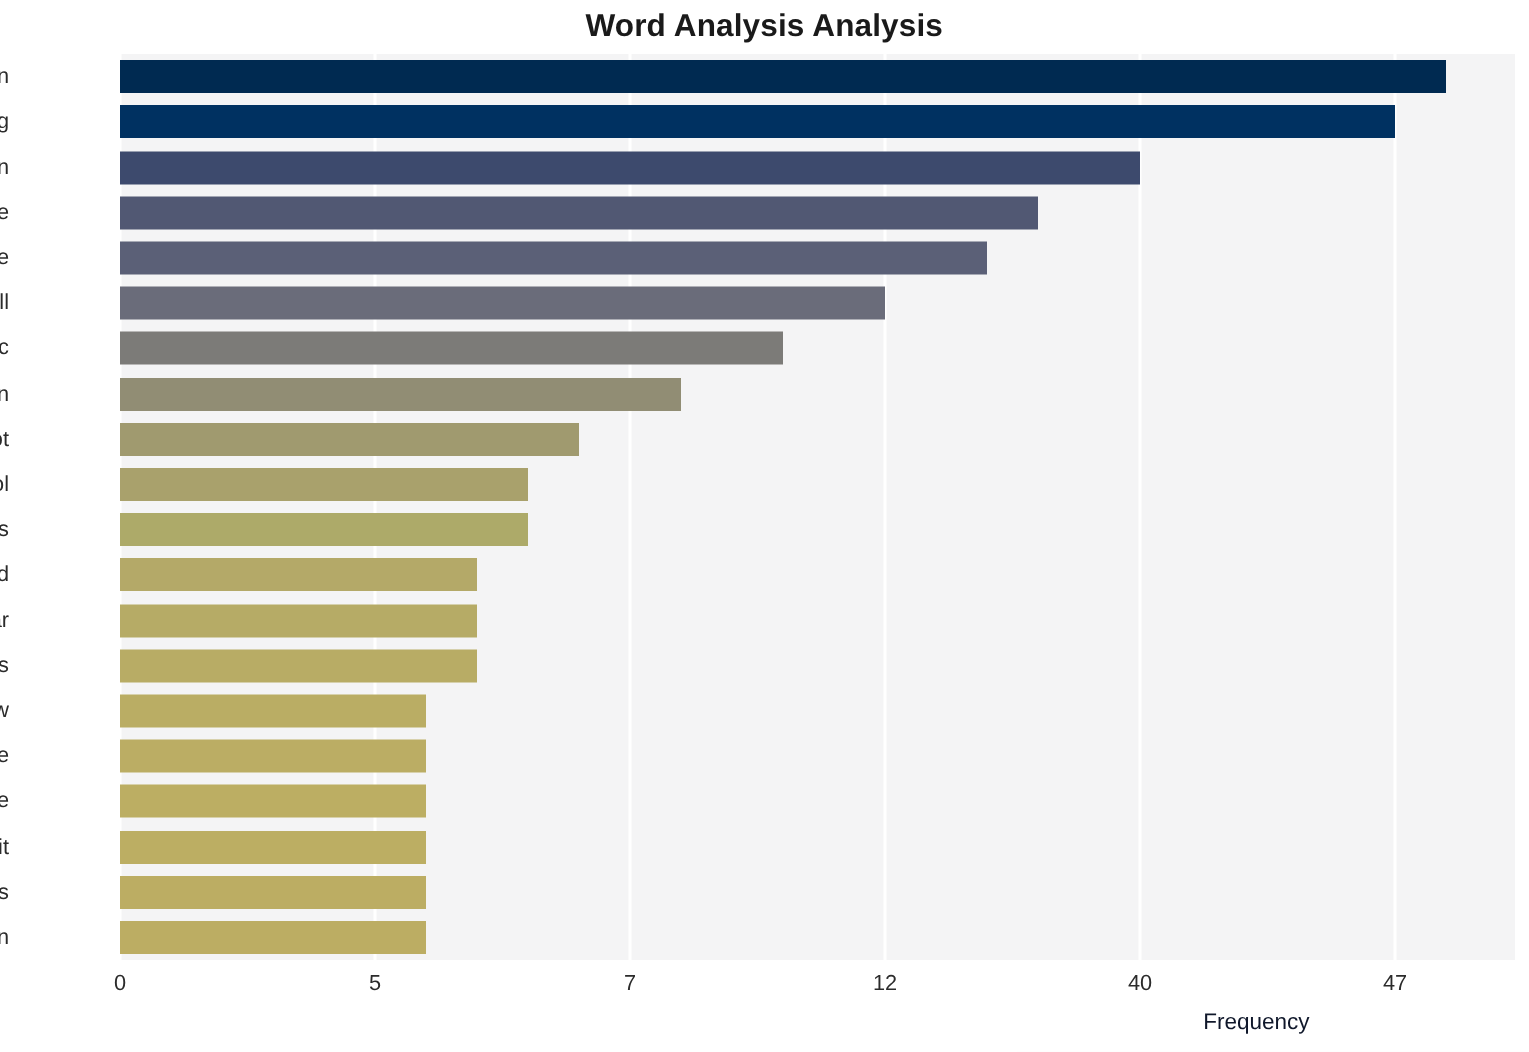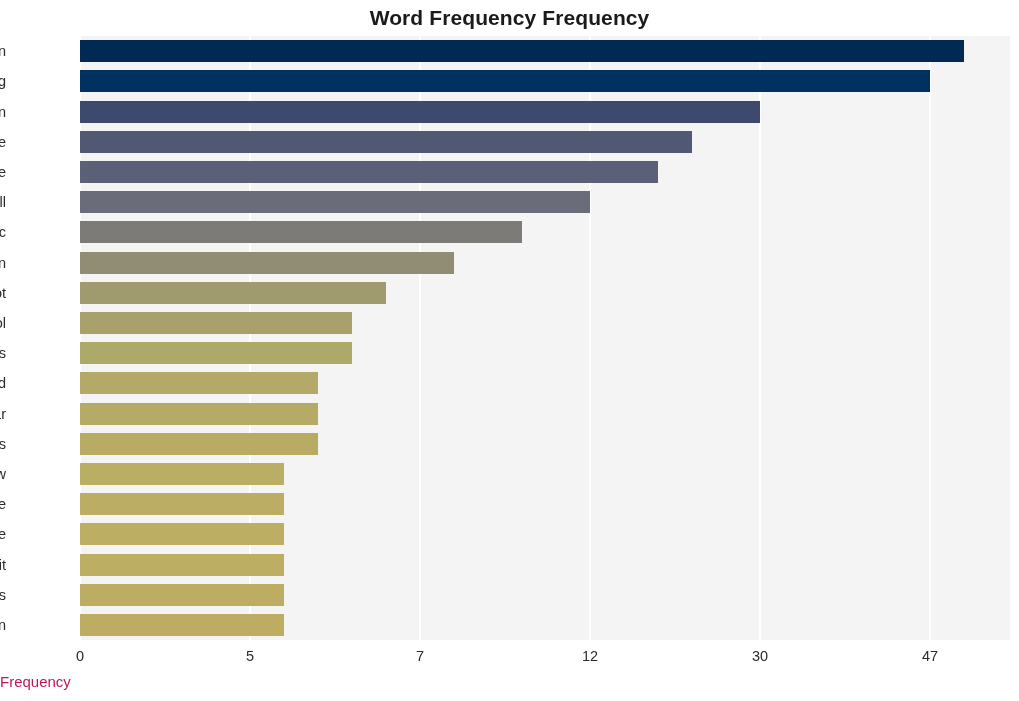--- a/index.html
+++ b/index.html
@@ -77,31 +77,31 @@
     margin-left: -30px;
     text-align: center;
     font-size: 14.5px;
     color: #2b2b2b;
   }
   #xlabel {
     position: absolute;
     left: 0;
     top: 673px;
     width: 873px;
-    text-align: left;
+    text-align: right;
     font-size: 15px;
-    color: #be185d;
+    color: #0f172a;
   }
 </style>
 </head>
 <body>
 
 <div id="figure">
 
-  <div id="chart-title">Word Frequency Frequency</div>
+  <div id="chart-title">Word Analysis Analysis</div>
 
   <div id="plot-area">
     <div id="gridlines">
         <div class="gridline-v" style="left: -1px;"></div>
         <div class="gridline-v" style="left: 169.018px;"></div>
         <div class="gridline-v" style="left: 339.037px;"></div>
         <div class="gridline-v" style="left: 509.055px;"></div>
         <div class="gridline-v" style="left: 679.073px;"></div>
         <div class="gridline-v" style="left: 849.091px;"></div>
       </div>
@@ -189,19 +189,19 @@
       <div class="ytick" style="top: 523.3px;">include</div>
       <div class="ytick" style="top: 553.5px;">commit</div>
       <div class="ytick" style="top: 583.7px;">shooters</div>
       <div class="ytick" style="top: 613.9px;">isolation</div>
     </div>
   <div id="xtick-labels">
       <div class="xtick" style="left: 80px;">0</div>
       <div class="xtick" style="left: 250.018px;">5</div>
       <div class="xtick" style="left: 420.037px;">7</div>
       <div class="xtick" style="left: 590.055px;">12</div>
-      <div class="xtick" style="left: 760.073px;">30</div>
+      <div class="xtick" style="left: 760.073px;">40</div>
       <div class="xtick" style="left: 930.091px;">47</div>
     </div>
 
   <div id="xlabel">Frequency</div>
 
 </div>
 
 </body></html>

